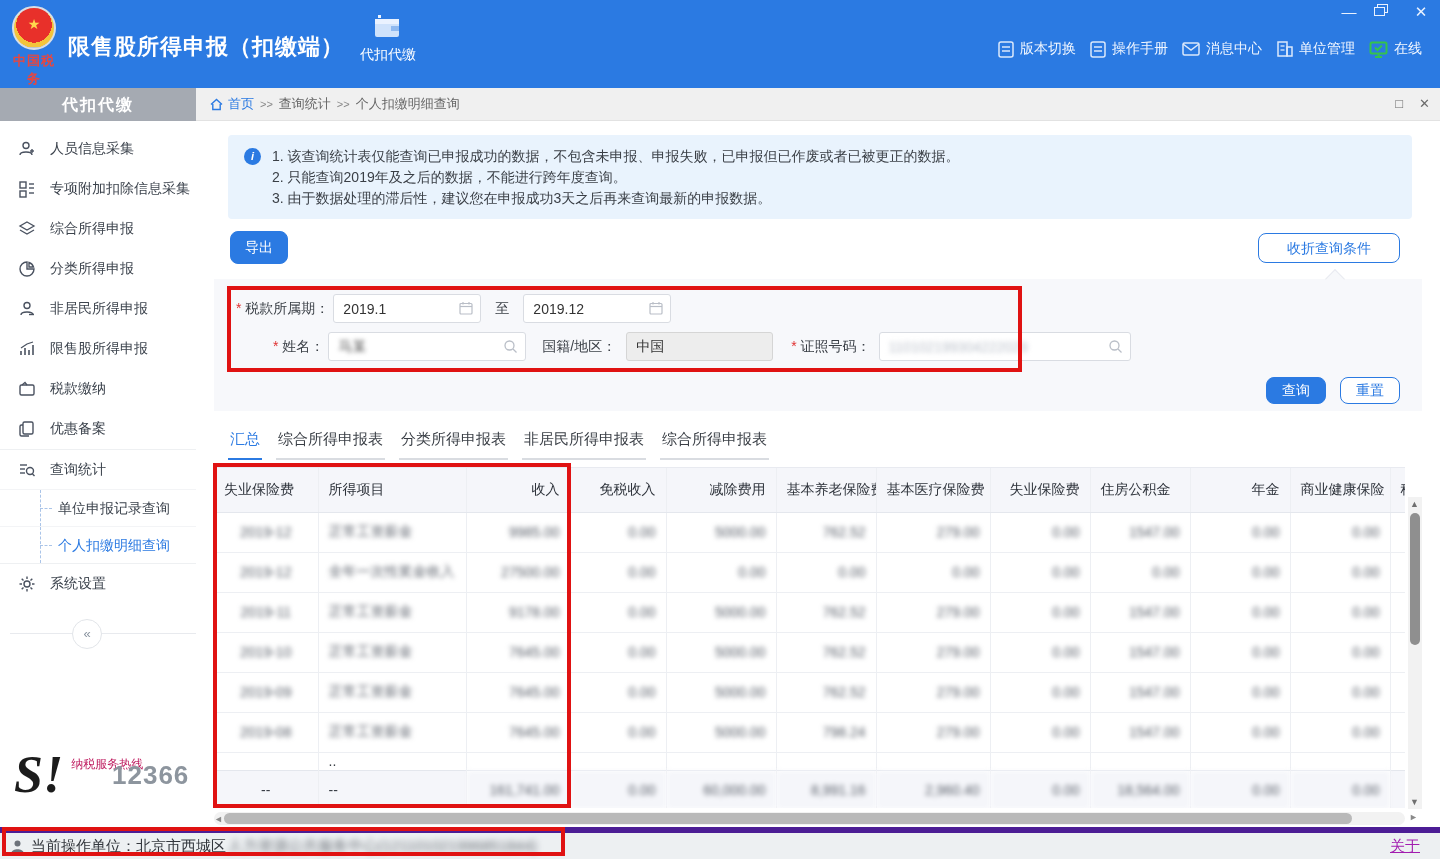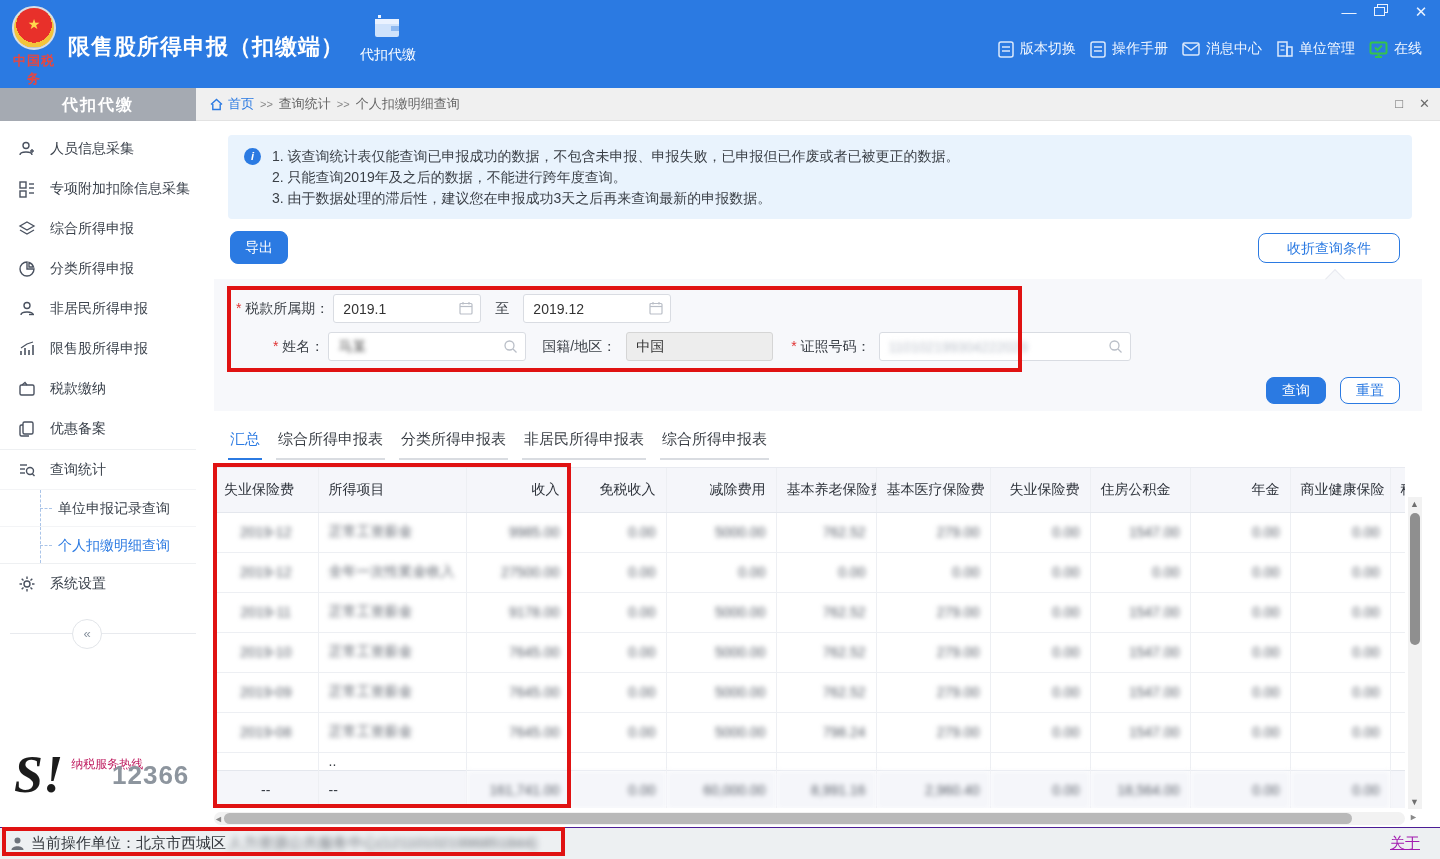--- a/index.html
+++ b/index.html
@@ -133,21 +133,21 @@
   .hscroll .arr-l { position:absolute; left:0px; top:2px; color:#8a8a8a; font-size:9px; }
   .vscroll { position:absolute; left:1212px; top:376px; width:14px; height:312px;
     background:#f2f2f2; }
   .vscroll .thumb { position:absolute; left:2px; top:16px; width:10px; height:132px;
     background:#8f8f8f; border-radius:5px; }
   .vscroll .arr { position:absolute; left:2px; color:#6f6f6f; font-size:9px; }
   .hscroll-arr-r { position:absolute; left:1213px; top:691px; color:#8a8a8a; font-size:9px; }
 
   
   .footer { position:absolute; left:0; top:827px; width:1440px; height:32px;
-    background:#edf0f2; border-top:1px solid #4c1d95; font-size:15px; color:#33373d;
+    background:#edf0f2; border-top:6px solid #4c1d95; font-size:15px; color:#33373d;
     display:flex; align-items:center; padding:0 20px 0 10px; }
   .footer .person-ic { color:#6d737b; margin-right:6px; font-size:15px; }
   .unit-blur { filter:blur(3px); color:#6a6f76; margin-left:2px; }
   .about-link { margin-left:auto; color:#a21caf; text-decoration:underline; cursor:pointer; }
 
   
   .redbox { position:absolute; border:4px solid #e01212; pointer-events:none; }
   .redbox1 { left:227px; top:286px; width:795px; height:86px; }
   .redbox2 { left:213px; top:463px; width:358px; height:345px; }
   .redbox3 { left:2px; top:827px; width:563px; height:29px; }

